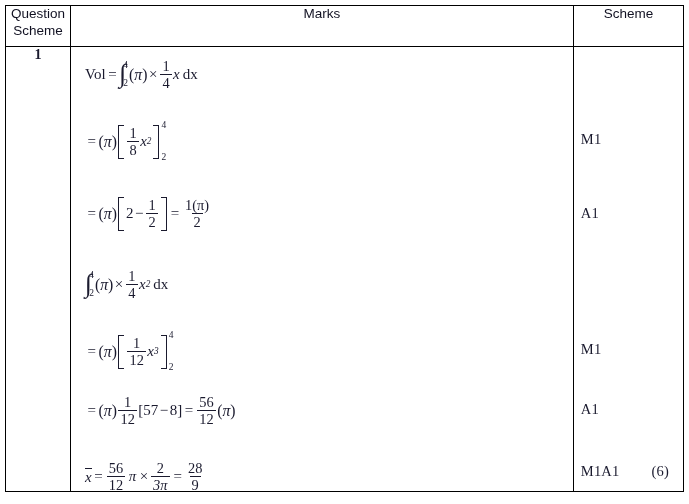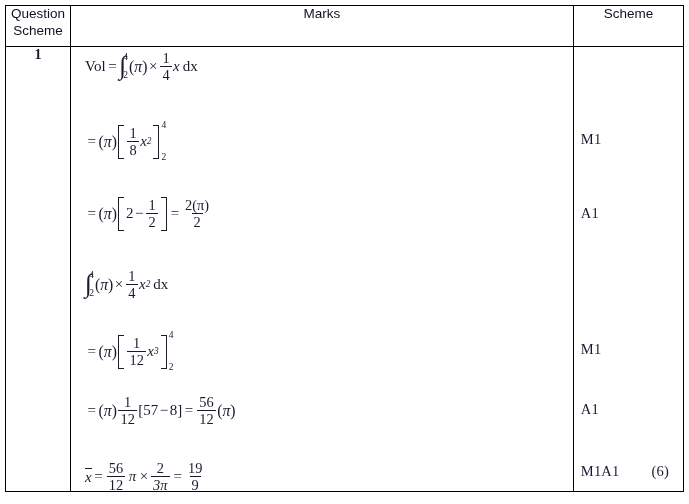--- a/index.html
+++ b/index.html
@@ -213,21 +213,21 @@
     </thead>
     <tbody>
       <tr>
 
         <td class="qn-cell">
           <span>1</span>
         </td>
 
         <td class="scheme-cell">
 
-          <div class="mline" style="top:4px;">
+          <div class="mline" style="top:12px;">
             <span class="math">
               <span class="up">Vol</span>
               <span class="op">=</span>
               <span class="integral">
                 <span class="intsign">∫</span>
                 <span class="intlims">
                   <span class="hi">4</span>
                   <span class="lo">2</span>
                 </span>
               </span>
@@ -276,21 +276,21 @@
                   <span class="opt">−</span>
                   <span class="frac">
                     <span class="num">1</span>
                     <span class="den">2</span>
                   </span>
                 </span>
                 <span class="br"></span>
               </span>
               <span class="op">=</span>
               <span class="frac">
-                <span class="num">2(π)</span>
+                <span class="num">1(π)</span>
                 <span class="den">2</span>
               </span>
             </span>
           </div>
 
           <div class="mline" style="top:222px;">
             <span class="math">
               <span class="integral">
                 <span class="intsign">∫</span>
                 <span class="intlims">
@@ -364,21 +364,21 @@
                 <span class="den">12</span>
               </span>
               <span class="it" style="padding:0 2px">π</span>
               <span class="opt">×</span>
               <span class="frac">
                 <span class="num">2</span>
                 <span class="den it">3π</span>
               </span>
               <span class="op">=</span>
               <span class="frac">
-                <span class="num">19</span>
+                <span class="num">28</span>
                 <span class="den">9</span>
               </span>
             </span>
           </div>
 
         </td>
 
         <td class="marks-cell">
           <div class="mark" style="top:84px;">M1</div>
           <div class="mark" style="top:158px;">A1</div>

